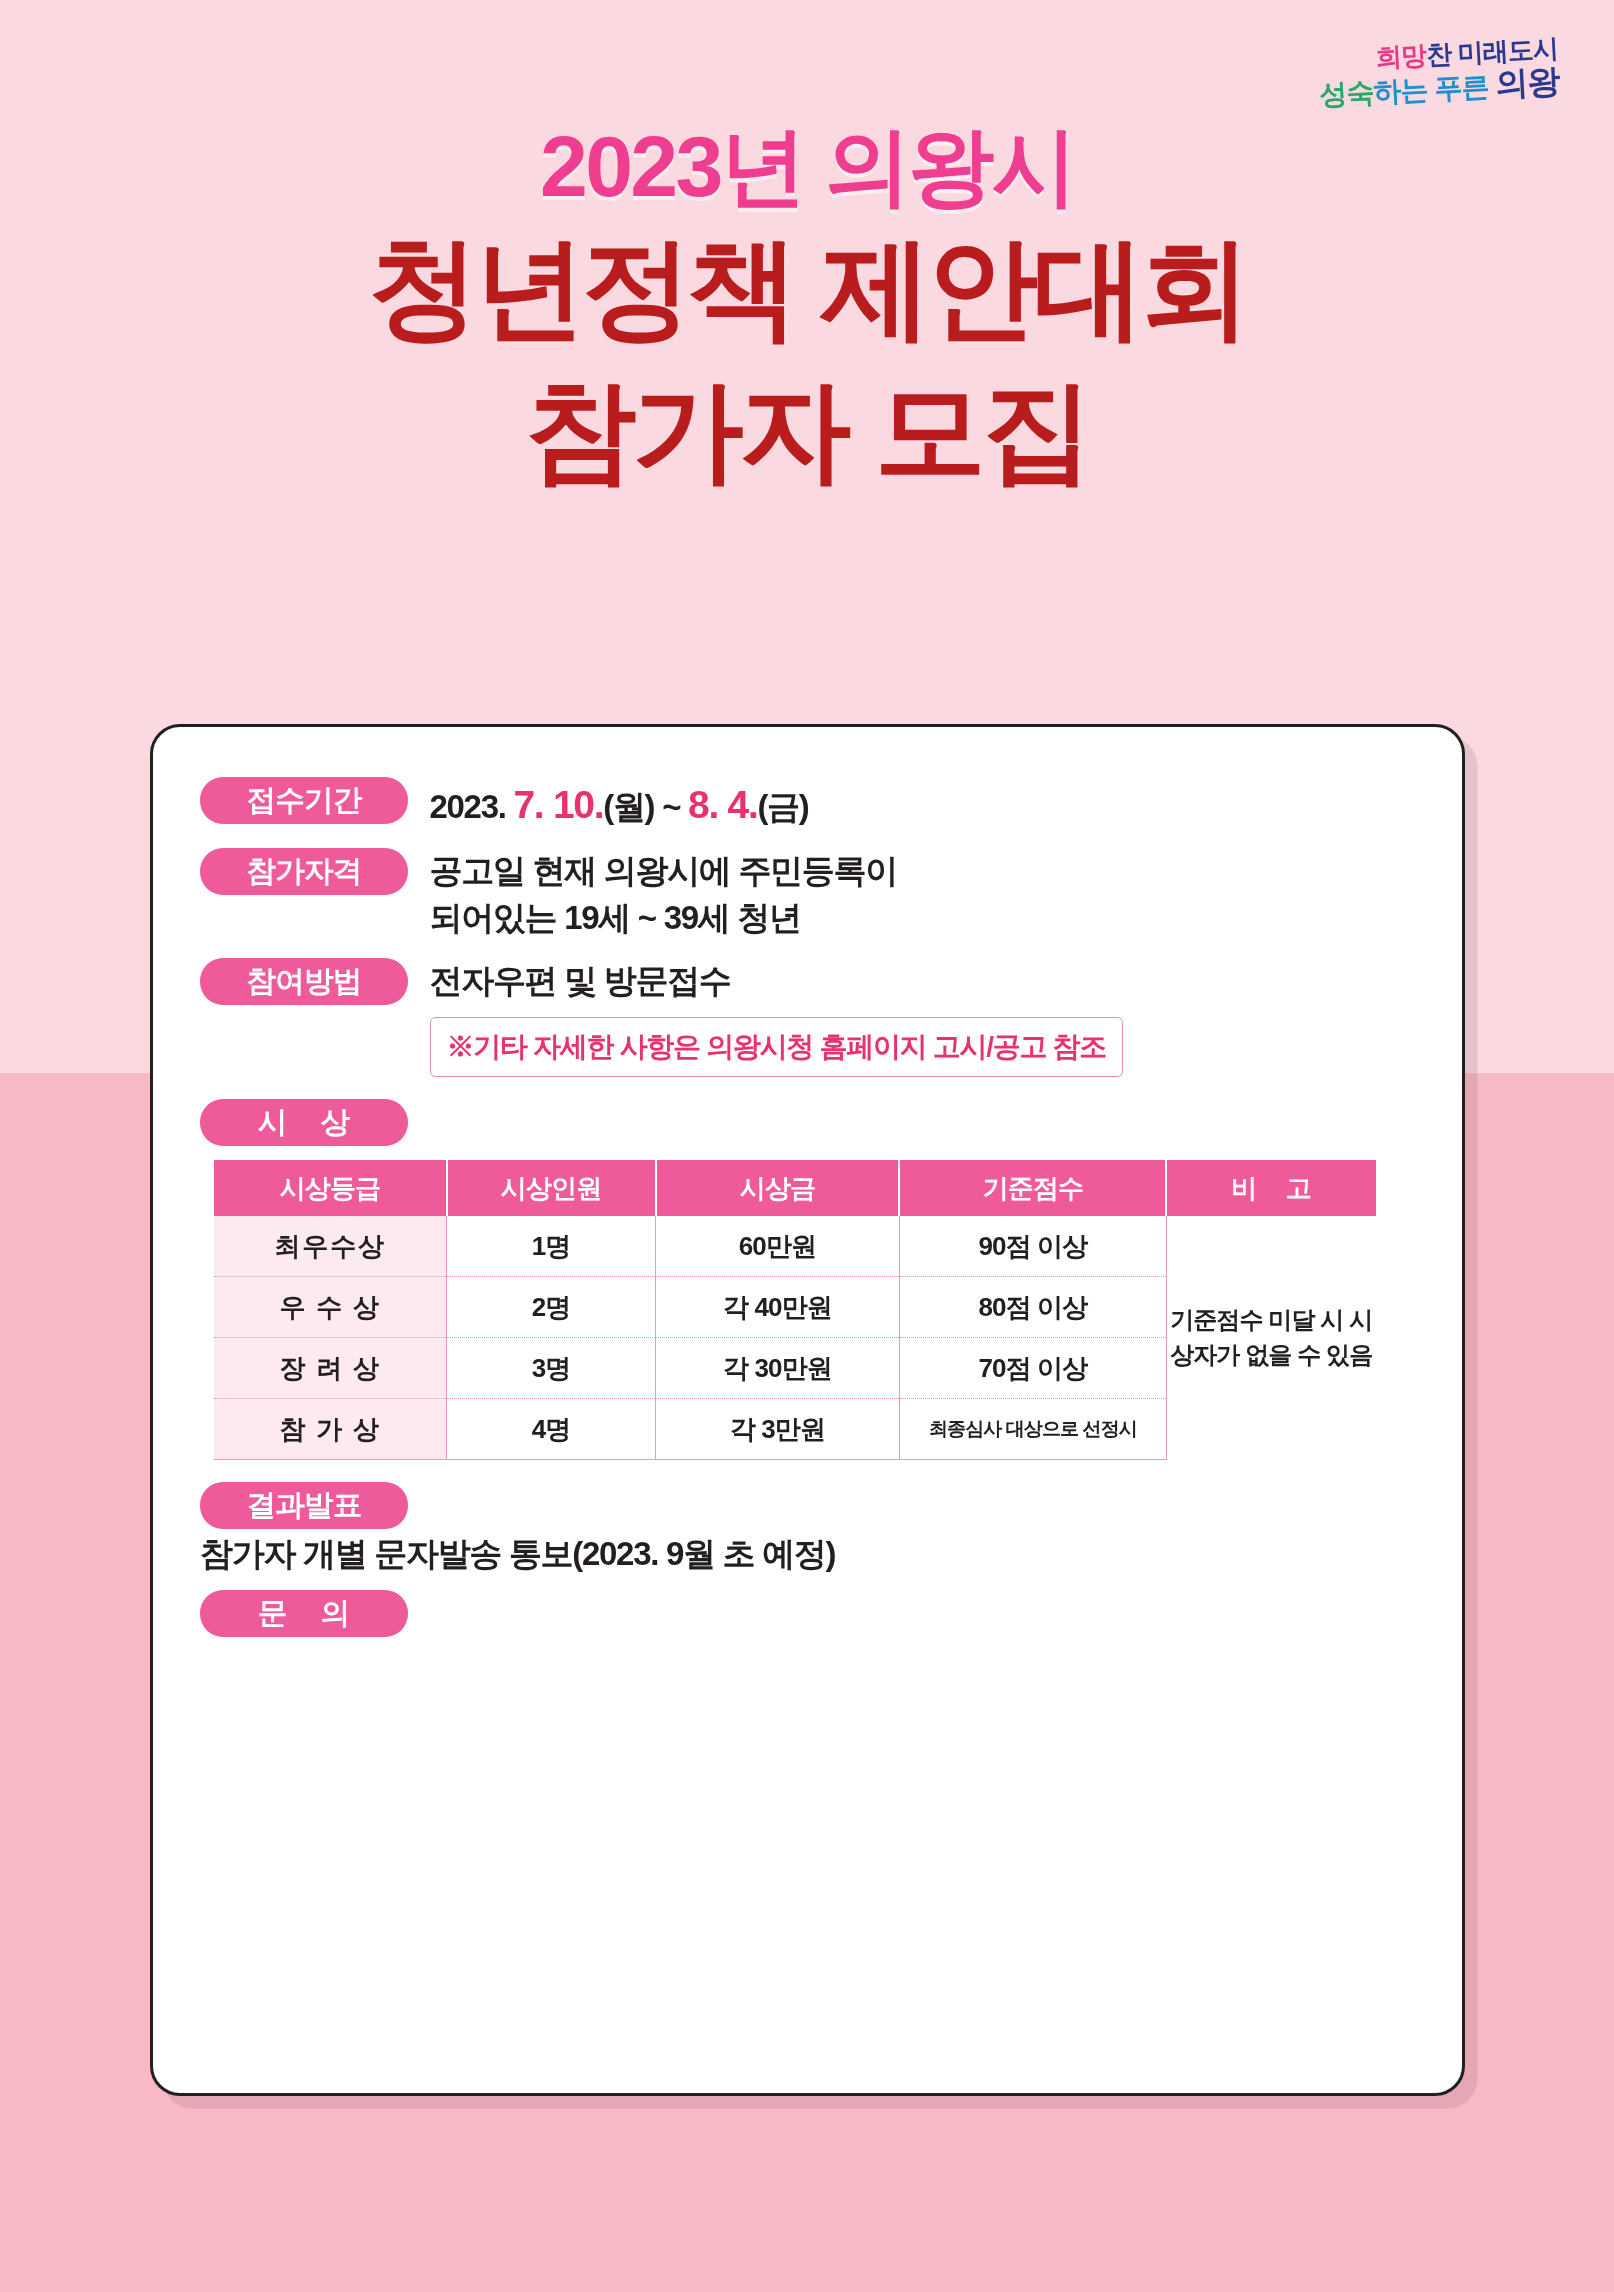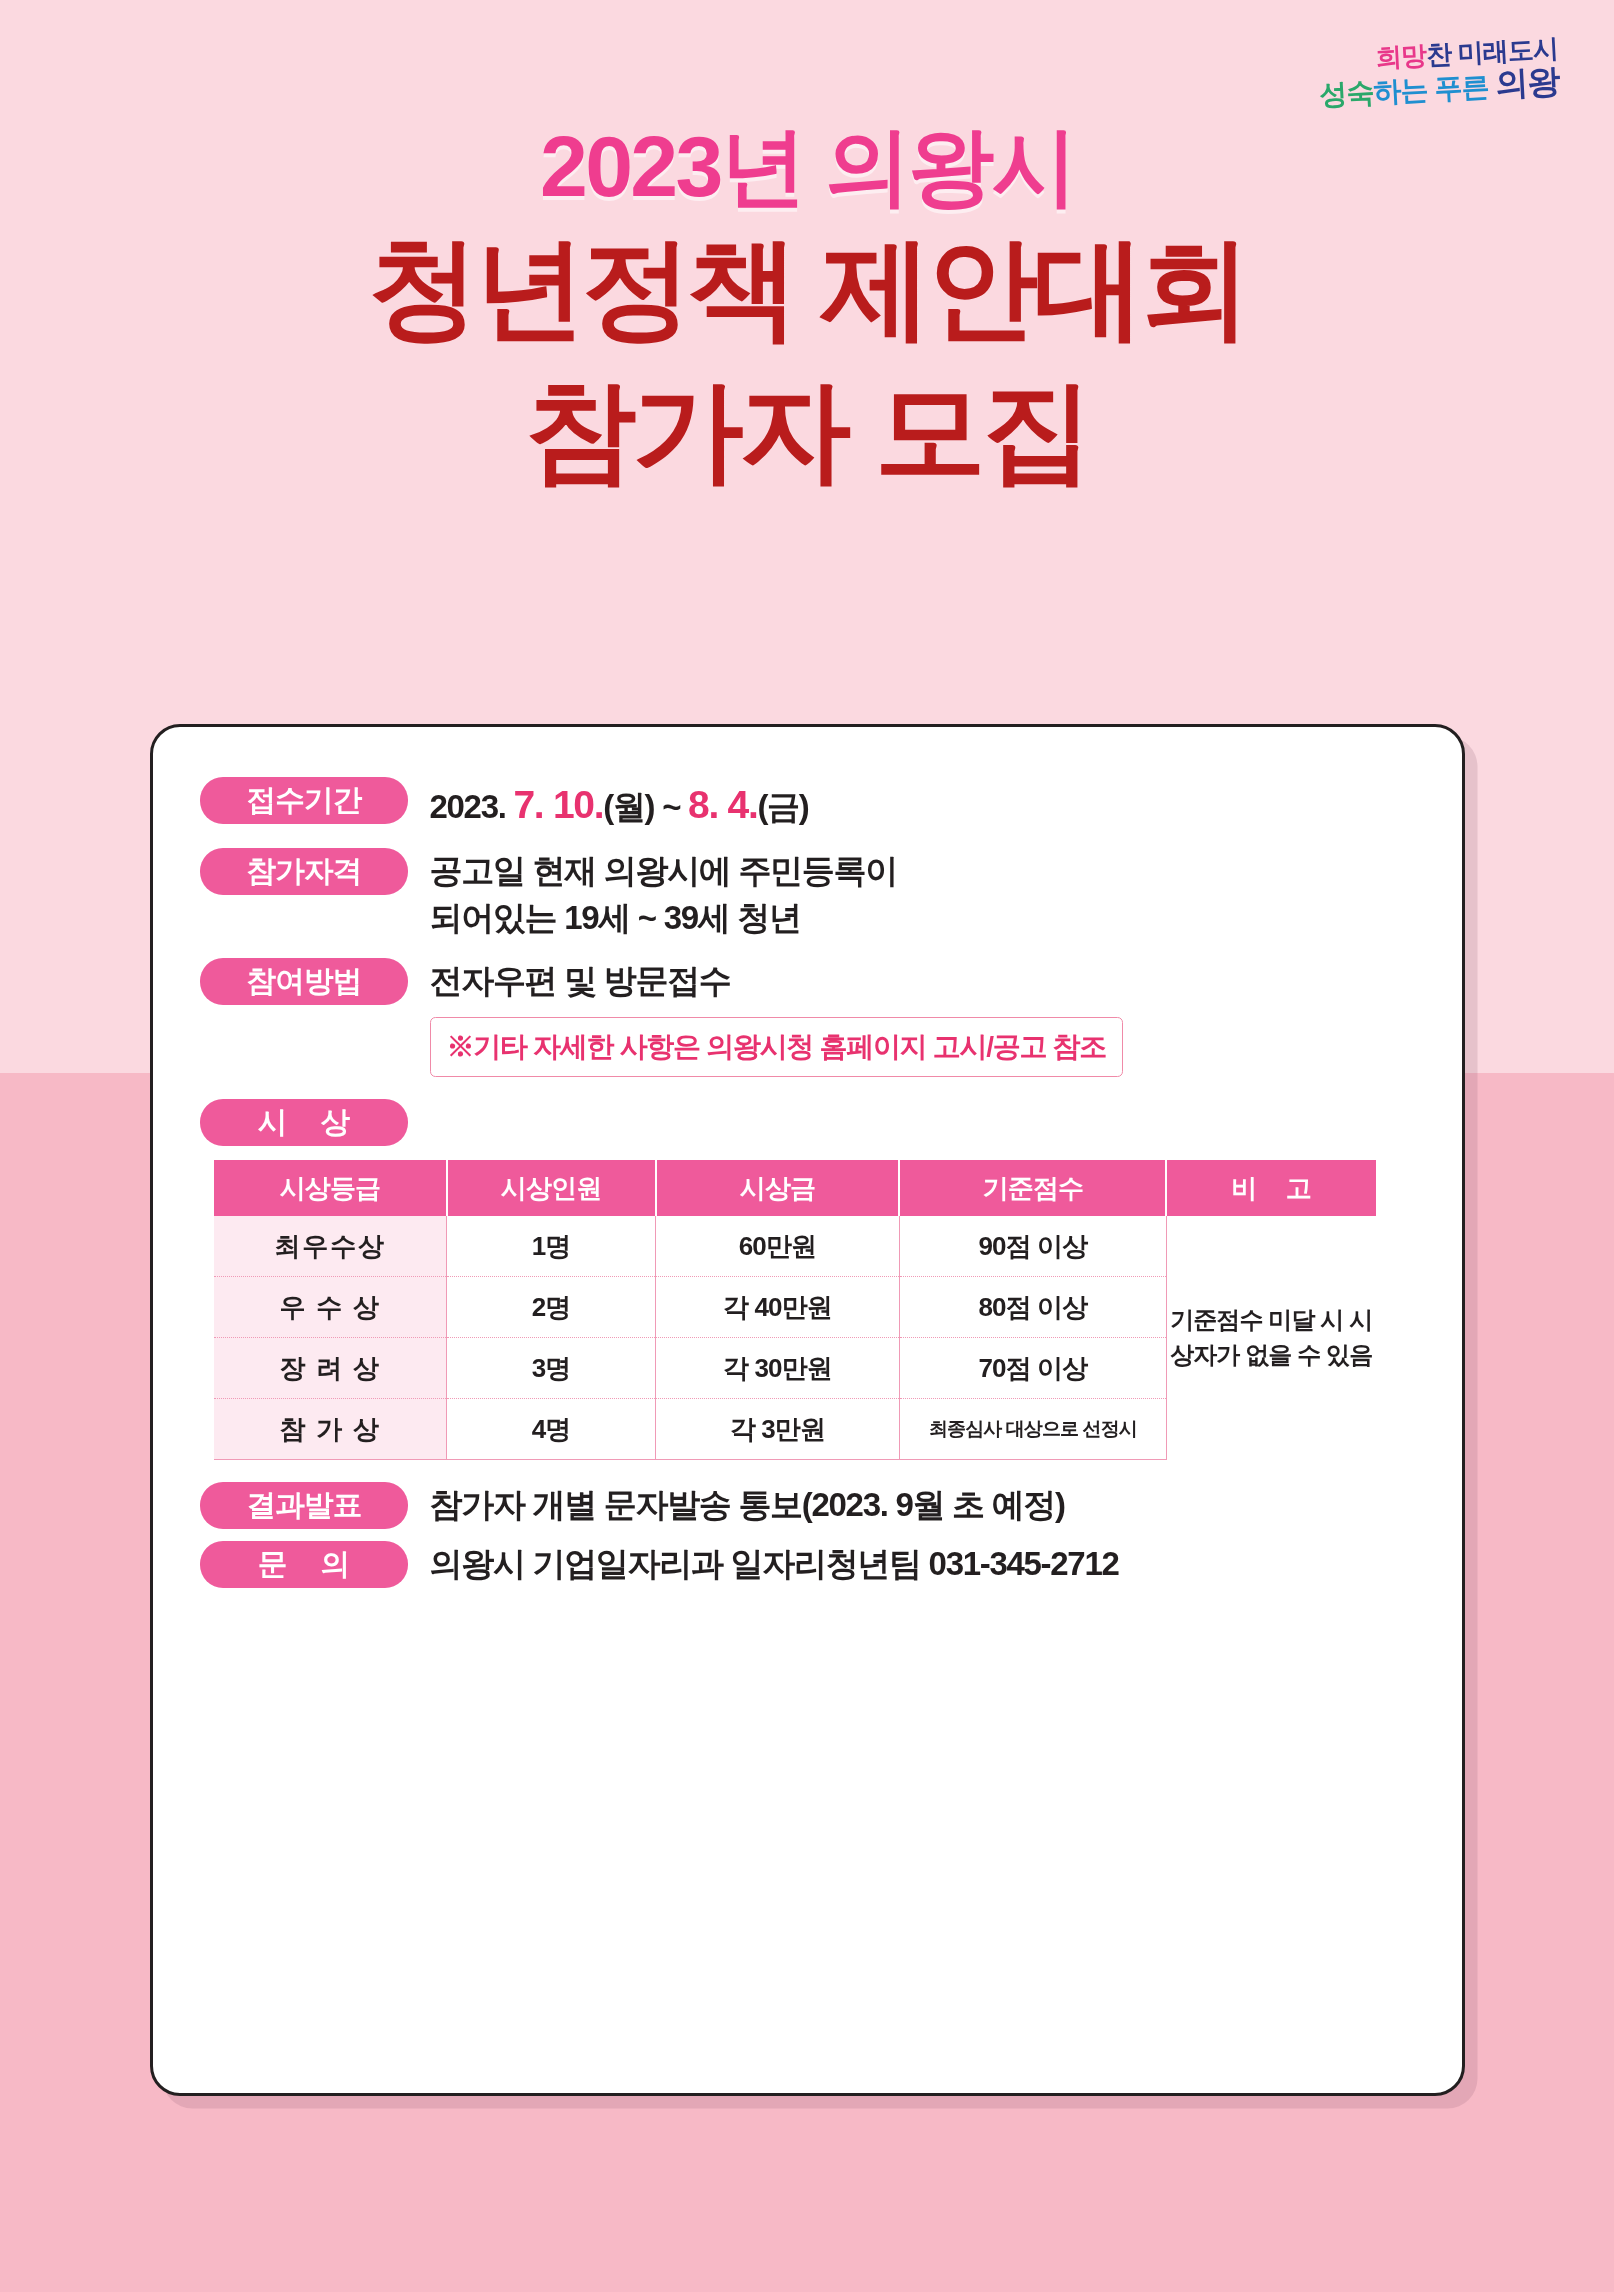--- a/index.html
+++ b/index.html
@@ -178,21 +178,21 @@
     border-left: 1.8px solid #f09ab6;
     border-bottom: none;
     font-size: 24px;
     line-height: 1.45;
     font-weight: 600;
   }
   table.awards td.small { font-size: 19px; line-height: 1.3; font-weight: 600; }
   .col-sep { border-right: 1.8px solid #f09ab6; }
 
   .bottom-rows { margin-top: 19.7px; }
-  .bottom-rows .row { margin-bottom: 10.7px; }
+  .bottom-rows .row { margin-bottom: 10.7px; flex-direction: column; }
 
   
   .footer {
     position: absolute;
     left: 0; right: 0;
     top: 2149px;
     display: flex;
     align-items: center;
     justify-content: center;
   }
@@ -312,20 +312,19 @@
       </table>
     </div>
 
     <div class="bottom-rows">
       <div class="row">
         <div class="tag">결과발표</div>
         <div class="content">참가자 개별 문자발송 통보(2023. 9월 초 예정)</div>
       </div>
       <div class="row">
         <div class="tag sp">문 의</div>
-        <div class="content">의왕시 기업일자리과 일자리청년팀 031-345-2712</div>
       </div>
     </div>
 
   </div>
 
 </div>
 
 
 </body></html>

